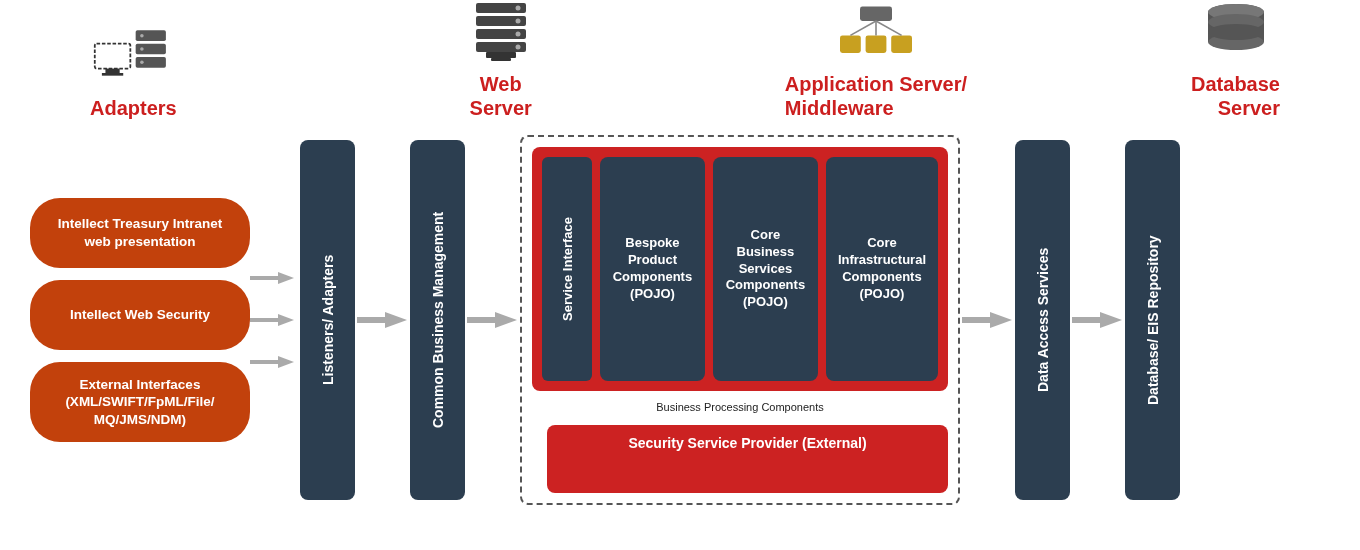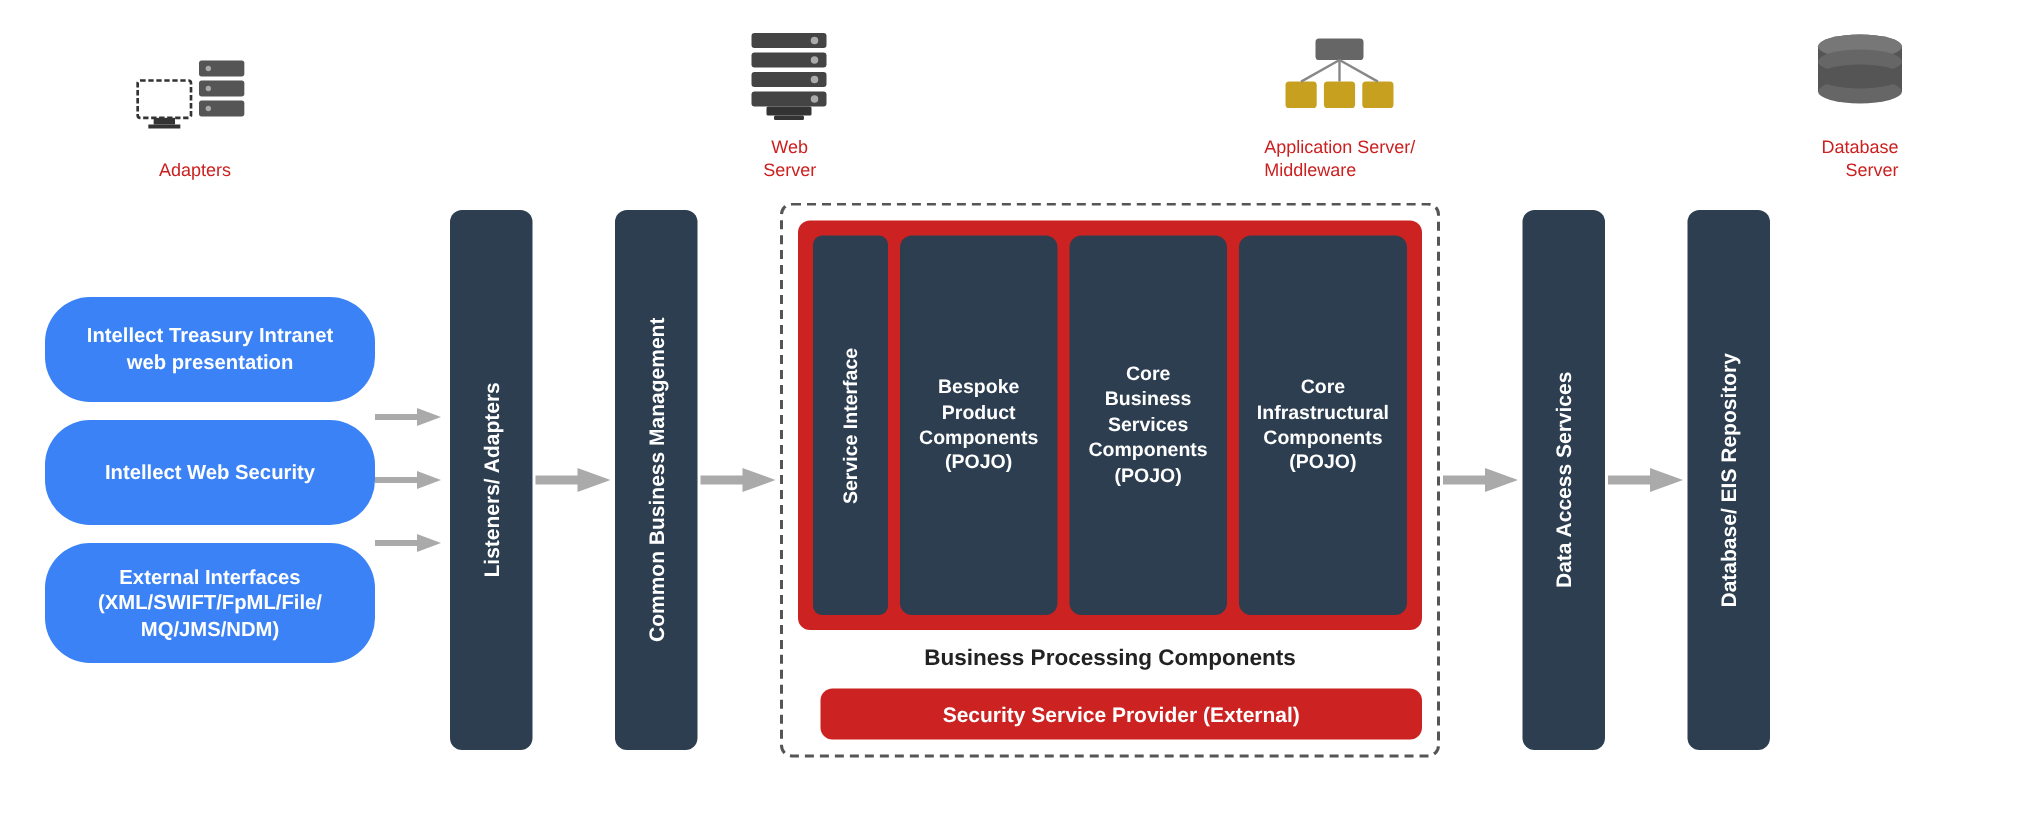--- a/index.html
+++ b/index.html
@@ -30,22 +30,22 @@
     }
 
     .icon-group {
       display: flex;
       flex-direction: column;
       align-items: center;
       gap: 4px;
     }
 
     .icon-label {
-      font-size: 12px;
-      font-weight: normal;
+      font-size: 20px;
+      font-weight: bold;
       color: #cc1f1f;
       text-align: center;
       line-height: 1.2;
     }
 
     
     .icon-svg {
       width: 80px;
       height: 70px;
     }
@@ -62,21 +62,21 @@
     
     .client-boxes {
       display: flex;
       flex-direction: column;
       gap: 12px;
       width: 220px;
       flex-shrink: 0;
     }
 
     .client-box {
-      background: #3b82f6;
+      background: #c2410c;
       color: #fff;
       border-radius: 30px;
       padding: 14px 20px;
       font-size: 13.5px;
       font-weight: bold;
       text-align: center;
       line-height: 1.3;
       min-height: 70px;
       display: flex;
       align-items: center;
@@ -175,38 +175,38 @@
       font-size: 13px;
       font-weight: bold;
       text-align: center;
       padding: 8px 12px;
       flex: 1;
       line-height: 1.3;
     }
 
     .biz-processing-label {
       color: #fff;
-      font-size: 15px;
-      font-weight: bold;
+      font-size: 11px;
+      font-weight: normal;
       text-align: center;
       padding: 2px 0 4px 0;
     }
 
     .security-box {
       background: #cc2222;
       color: #fff;
       border-radius: 8px;
       display: flex;
-      align-items: center;
+      align-items: flex-start;
       justify-content: center;
       font-size: 14px;
       font-weight: bold;
       text-align: center;
       padding: 10px;
-      height: 34px;
+      height: 68px;
       flex-shrink: 0;
       margin-left: 15px;
     }
 
     
     .multi-arrows {
       display: flex;
       flex-direction: column;
       gap: 12px;
       align-items: center;

